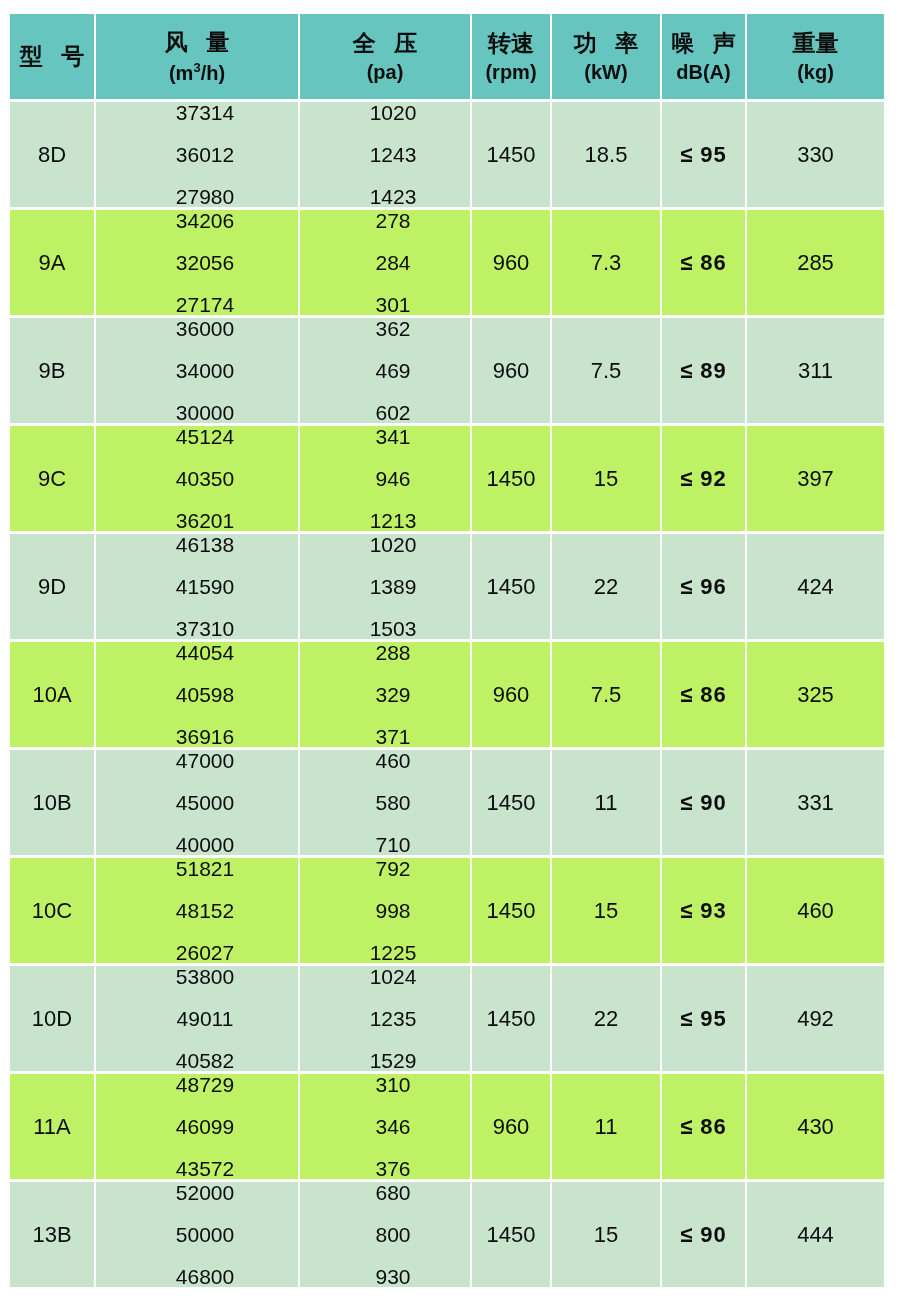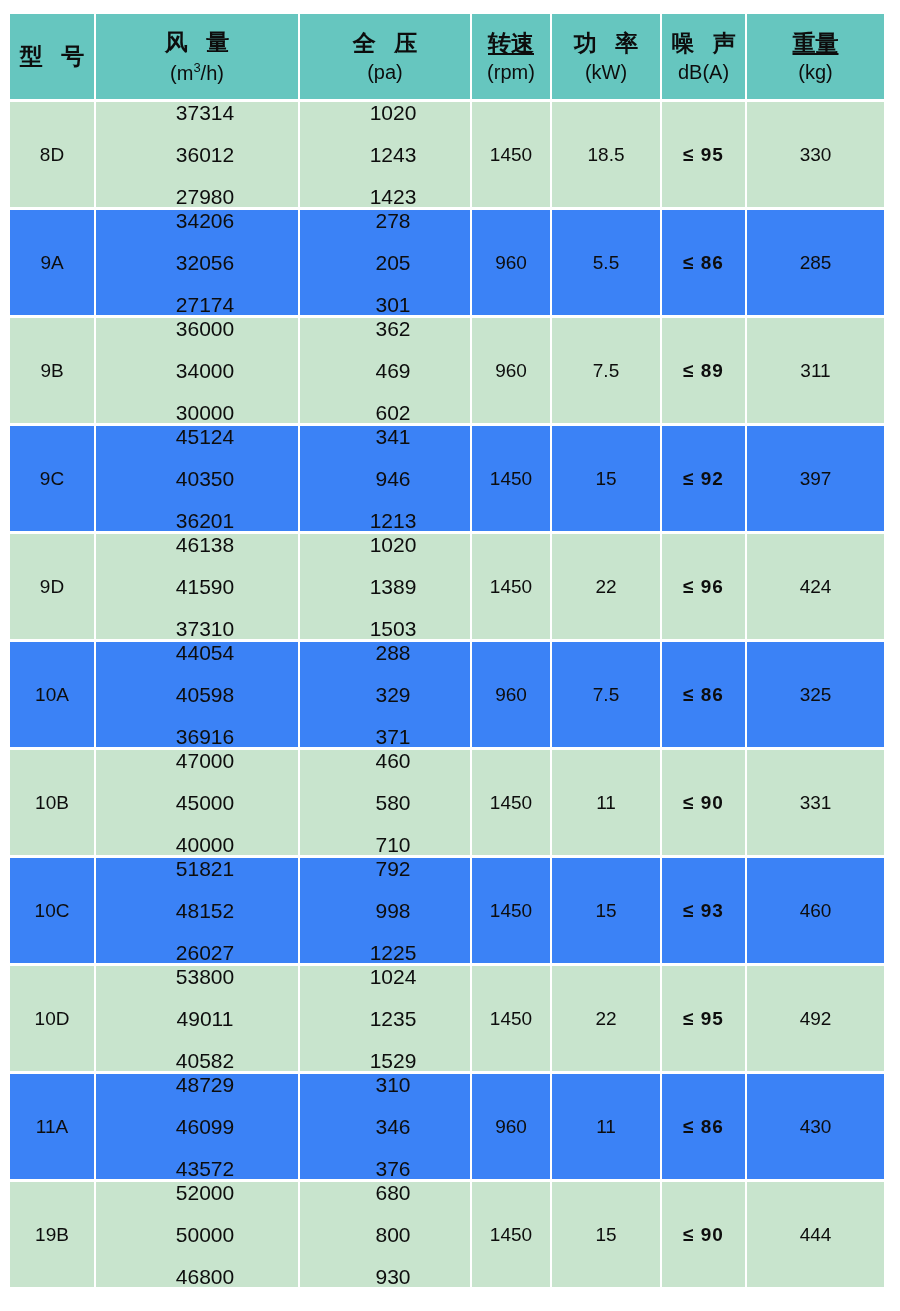--- a/index.html
+++ b/index.html
@@ -41,32 +41,32 @@
     font-weight: bold;
     line-height: 1.22;
   }
   .hd-cn {
     display: block;
     font-size: 23px;
     font-weight: bold;
     letter-spacing: 6px;
     text-indent: 6px;
   }
-  .hd-cn.tight { letter-spacing: 0px; text-indent: 0; text-decoration: underline; }
+  .hd-cn.tight { letter-spacing: 0px; text-indent: 0; }
   .hd-unit {
     display: block;
     font-size: 20px;
-    font-weight: normal;
+    font-weight: bold;
     margin-top: 3px;
   }
   .hd-unit sup { font-size: 13px; vertical-align: super; }
 
   
   tbody tr.row-dark td { background: #c8e4cd; }
-  tbody tr.row-light td { background: #3b82f6; }
+  tbody tr.row-light td { background: #bef264; }
 
   tbody td {
     height: 105px;
     font-size: 21px;
     line-height: 1.0;
   }
 
   .stack {
     display: flex;
     flex-direction: column;
@@ -76,21 +76,21 @@
     height: 100%;
     margin-left: 16px;
   }
   .stack span { display: block; font-size: 21px; }
 
   .single {
     display: flex;
     align-items: center;
     justify-content: center;
     height: 100%;
-    font-size: 19px;
+    font-size: 22px;
   }
   .noise-val { letter-spacing: 1px; font-weight: bold; }
 
   
   col.c-model  { width: 84px; }
   col.c-flow   { width: 202px; }
   col.c-press  { width: 170px; }
   col.c-speed  { width: 78px; }
   col.c-power  { width: 108px; }
   col.c-noise  { width: 83px; }
@@ -179,29 +179,29 @@
         <td>
           <div class="stack">
             <span>34206</span>
             <span>32056</span>
             <span>27174</span>
           </div>
         </td>
         <td>
           <div class="stack">
             <span>278</span>
-            <span>205</span>
+            <span>284</span>
             <span>301</span>
           </div>
         </td>
         <td>
           <div class="single ">960</div>
         </td>
         <td>
-          <div class="single ">5.5</div>
+          <div class="single ">7.3</div>
         </td>
         <td>
           <div class="single noise-val">≤ 86</div>
         </td>
         <td>
           <div class="single ">285</div>
         </td>
       </tr>
       <tr class="row-dark">
         <td>
@@ -446,21 +446,21 @@
         </td>
         <td>
           <div class="single noise-val">≤ 86</div>
         </td>
         <td>
           <div class="single ">430</div>
         </td>
       </tr>
       <tr class="row-dark">
         <td>
-          <div class="single ">19B</div>
+          <div class="single ">13B</div>
         </td>
         <td>
           <div class="stack">
             <span>52000</span>
             <span>50000</span>
             <span>46800</span>
           </div>
         </td>
         <td>
           <div class="stack">

